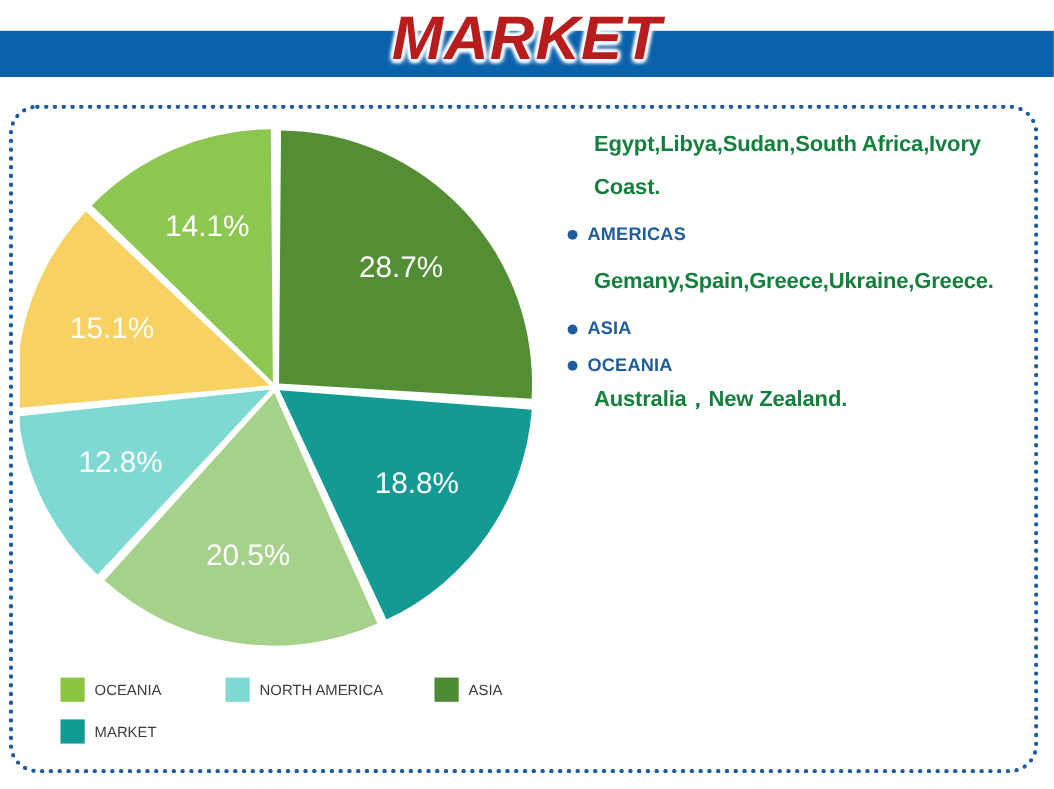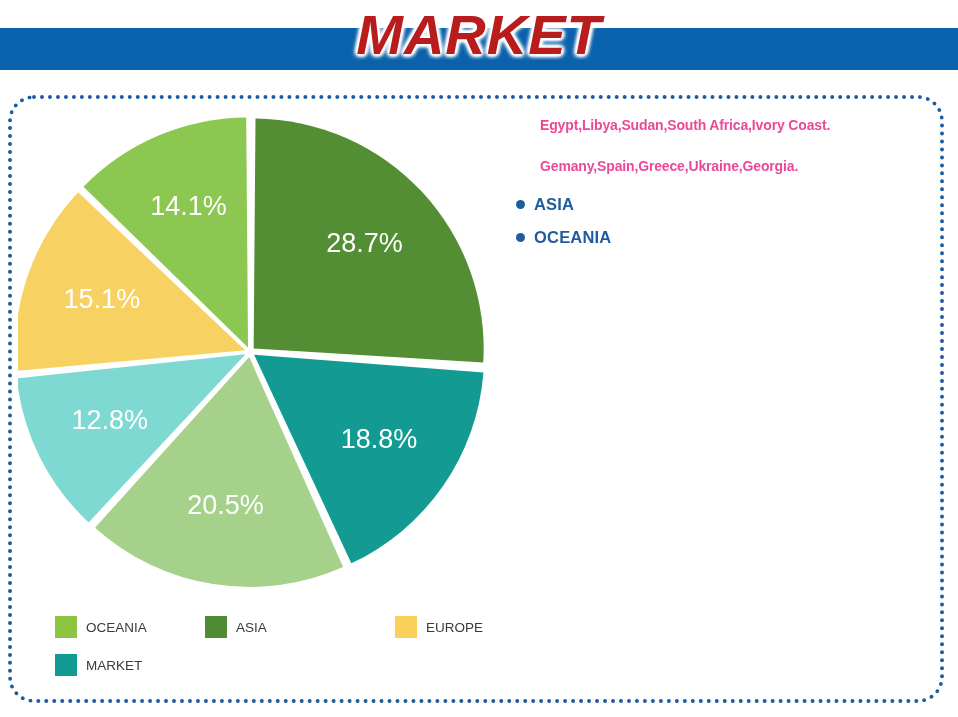--- a/index.html
+++ b/index.html
@@ -130,23 +130,23 @@
   }
   .region-title {
     font-family: "Liberation Sans", sans-serif;
     font-size: 16.5px;
     font-weight: bold;
     color: #1F5C9E;
     letter-spacing: 0.2px;
   }
   .region-countries {
     font-family: "Liberation Sans", sans-serif;
-    font-size: 14px;
+    font-size: 20px;
     font-weight: bold;
-    color: #ec4899;
+    color: #15803d;
     line-height: 1.95;
     margin-left: 24px;
     letter-spacing: -0.15px;
   }
 </style>
 </head>
 <body>
 
 <div id="header-banner"></div>
 <div id="page-title">MARKET</div>
@@ -173,47 +173,52 @@
       </g>
   </svg>
 </div>
 
 <div id="chart-legend">
     <div class="legend-item">
       <span class="legend-swatch" style="background: rgb(140, 198, 64);"></span>
       <span class="legend-label">OCEANIA</span>
     </div>
     <div class="legend-item">
+      <span class="legend-swatch" style="background: rgb(126, 217, 210);"></span>
+      <span class="legend-label">NORTH AMERICA</span>
+    </div>
+    <div class="legend-item">
       <span class="legend-swatch" style="background: rgb(78, 139, 50);"></span>
       <span class="legend-label">ASIA</span>
     </div>
     <div class="legend-item">
-      <span class="legend-swatch" style="background: rgb(251, 208, 90);"></span>
-      <span class="legend-label">EUROPE</span>
-    </div>
-    <div class="legend-item">
       <span class="legend-swatch" style="background: rgb(17, 155, 147);"></span>
       <span class="legend-label">MARKET</span>
     </div>
   </div>
 
 <div id="region-panel">
     <div class="region-block">
       <div class="region-countries">Egypt,Libya,Sudan,South Africa,Ivory Coast.</div>
     </div>
     <div class="region-block">
-    </div>
-    <div class="region-block">
-      <div class="region-countries">Gemany,Spain,Greece,Ukraine,Georgia.</div>
+      <div class="region-heading">
+        <span class="region-bullet"></span>
+        <span class="region-title">AMERICAS</span>
+      </div>
+    </div>
+    <div class="region-block">
+      <div class="region-countries">Gemany,Spain,Greece,Ukraine,Greece.</div>
     </div>
     <div class="region-block">
       <div class="region-heading">
         <span class="region-bullet"></span>
         <span class="region-title">ASIA</span>
       </div>
     </div>
     <div class="region-block">
       <div class="region-heading">
         <span class="region-bullet"></span>
         <span class="region-title">OCEANIA</span>
       </div>
+      <div class="region-countries">Australia，New Zealand.</div>
     </div>
   </div>
 
 </body></html>

